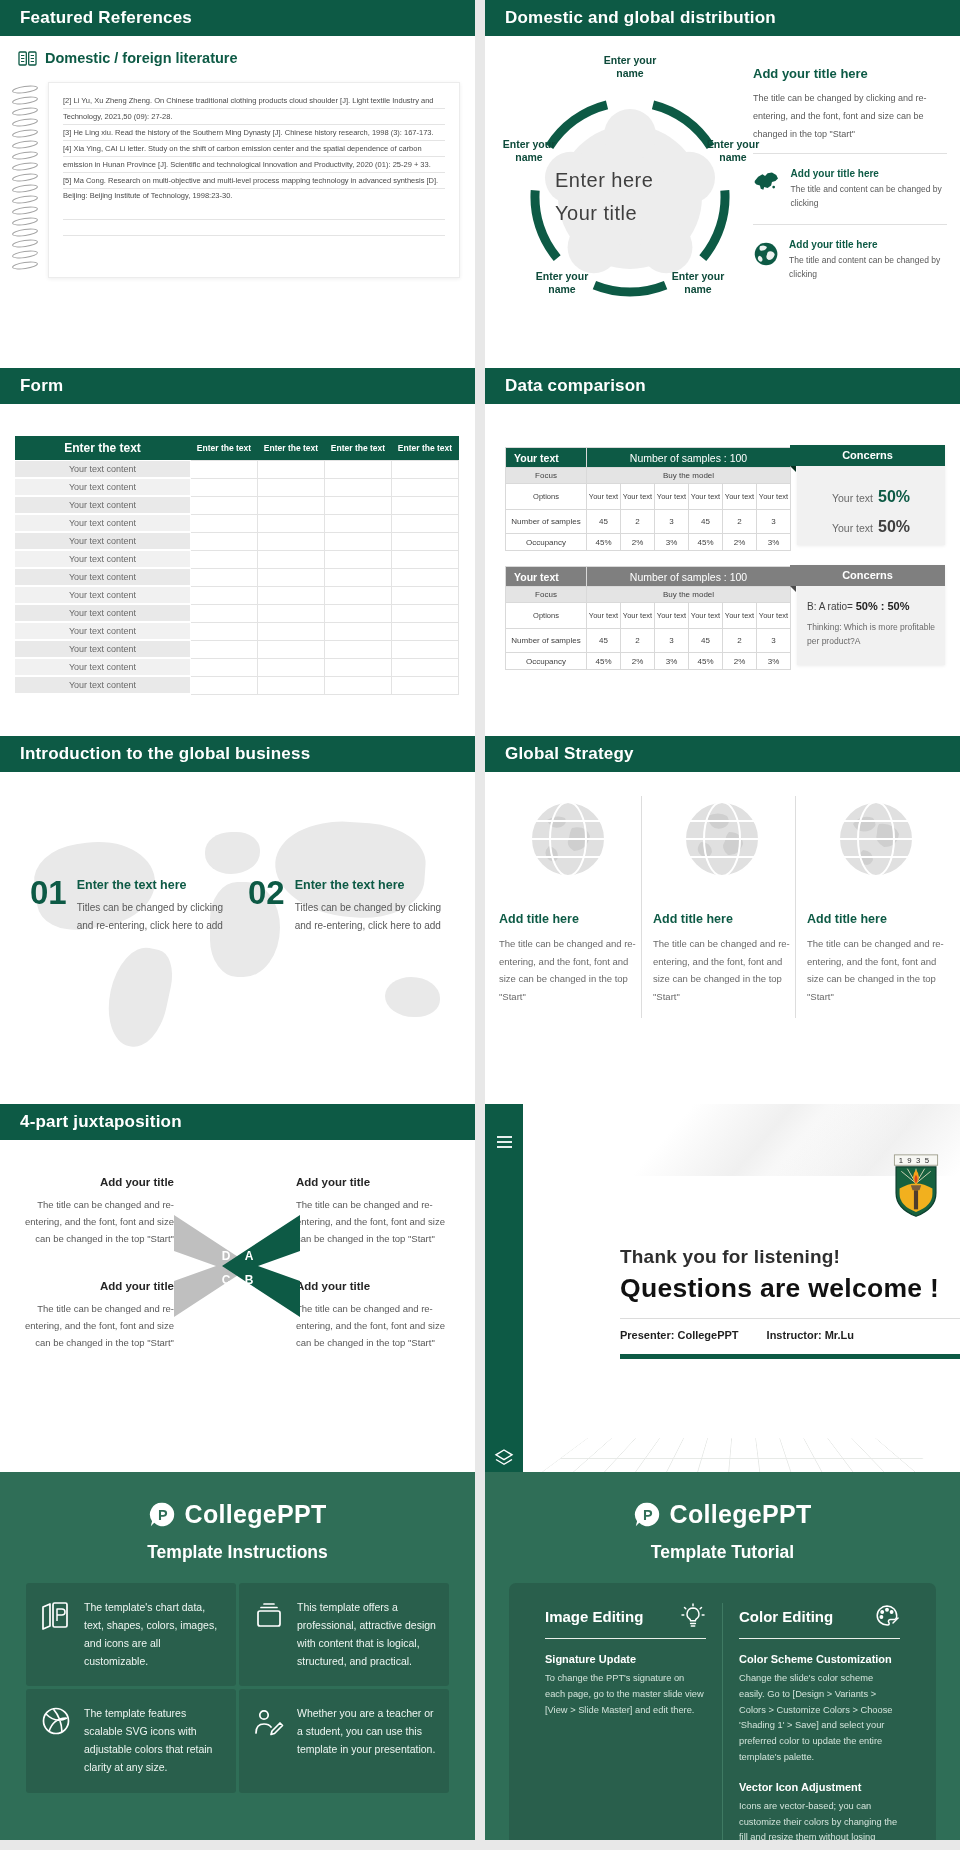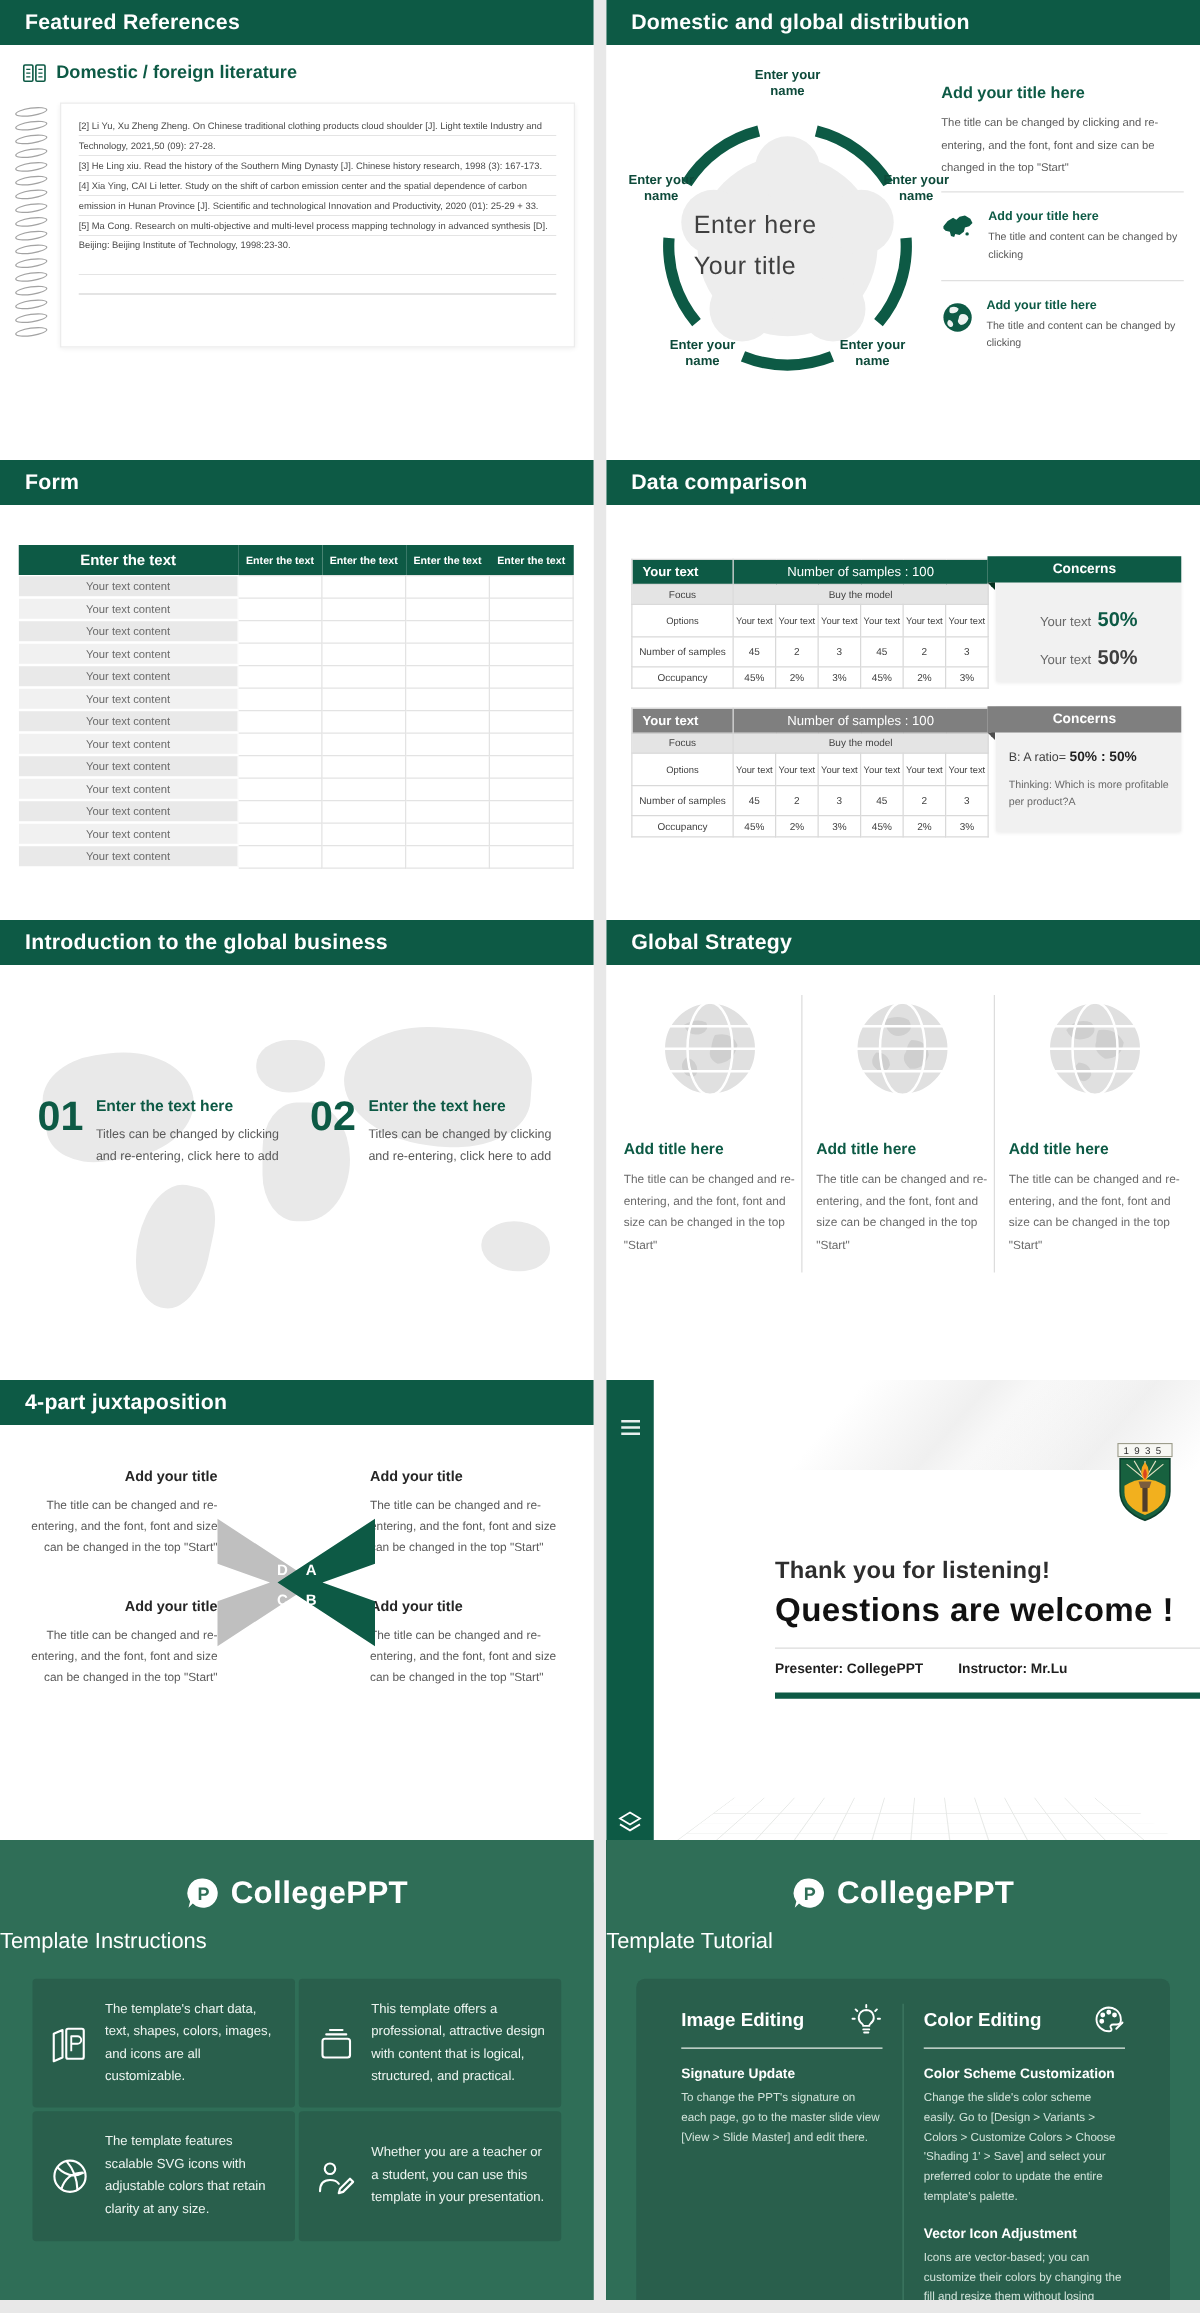--- a/index.html
+++ b/index.html
@@ -124,23 +124,23 @@
   .pres-row{display:flex;gap:28px;font-size:11px;font-weight:bold;color:#1f1f1f}
   .green-band{height:5px;background:#0d5a45;margin-top:13px}
   .floor{position:absolute;left:38px;right:0;bottom:20px;height:128px;
     background-image:linear-gradient(to top,#c7ccc7 1px,transparent 1px),linear-gradient(to right,#c7ccc7 1px,transparent 1px);
     background-size:34px 22px;transform:perspective(260px) rotateX(58deg);transform-origin:50% 100%;opacity:.45}
   .site-strip{position:absolute;left:38px;right:0;bottom:0;height:20px;background:#747a6f;color:#e3e3e3;font-size:8.5px;line-height:20px;text-align:right;padding-right:10px}
 
   
   .panel{position:absolute;width:475px;height:368px;background:#2f6e57;overflow:hidden}
   .logo-row{display:flex;justify-content:center;align-items:center;gap:9px;padding-top:28px;color:#fff;font-size:25px;font-weight:bold;letter-spacing:.3px}
-  .panel-title{text-align:left;color:#fff;font-size:17.5px;font-weight:normal;margin-top:13px}
+  .panel-title{text-align:center;color:#fff;font-size:17.5px;font-weight:bold;margin-top:13px}
   .cards{display:grid;grid-template-columns:1fr 1fr;gap:3px;margin:20px 26px 0}
-  .card{background:#295f4c;padding:16px 13px;display:flex;gap:11px;align-items:center;border-radius:3px}
+  .card{background:#295f4c;padding:16px 13px;display:flex;gap:11px;align-items:flex-start;border-radius:3px}
   .card p{font-size:10.5px;color:#eef5f1;line-height:1.7}
   .cicon{flex:0 0 34px}
   .tut-card{display:flex;margin:20px 24px 0;background:#295f4c;border-radius:7px;padding:20px 20px 24px;gap:0}
   .tcol{flex:1;padding:0 16px}
   .tcol+ .tcol{border-left:1px solid #3f7a63}
   .tcol-head{display:flex;justify-content:space-between;align-items:center;color:#fff;font-size:15px;font-weight:bold;padding-bottom:9px;border-bottom:1.5px solid #e9efe9;margin-bottom:14px}
   .tsec{margin-bottom:15px}
   .tsec h4{color:#fff;font-size:11px;margin-bottom:6px}
   .tsec p{color:#d2e3da;font-size:9.3px;line-height:1.7}
 

